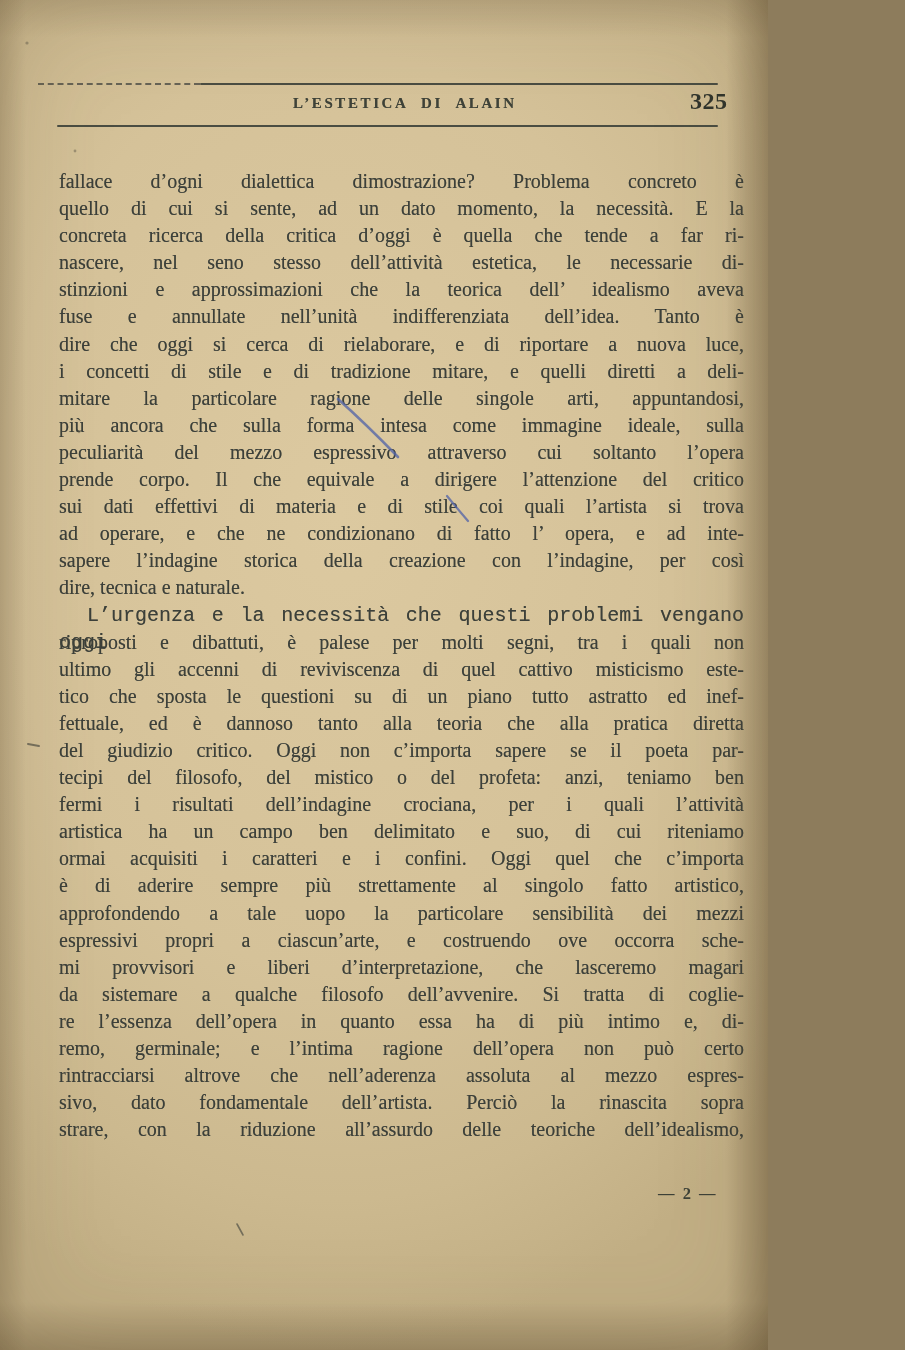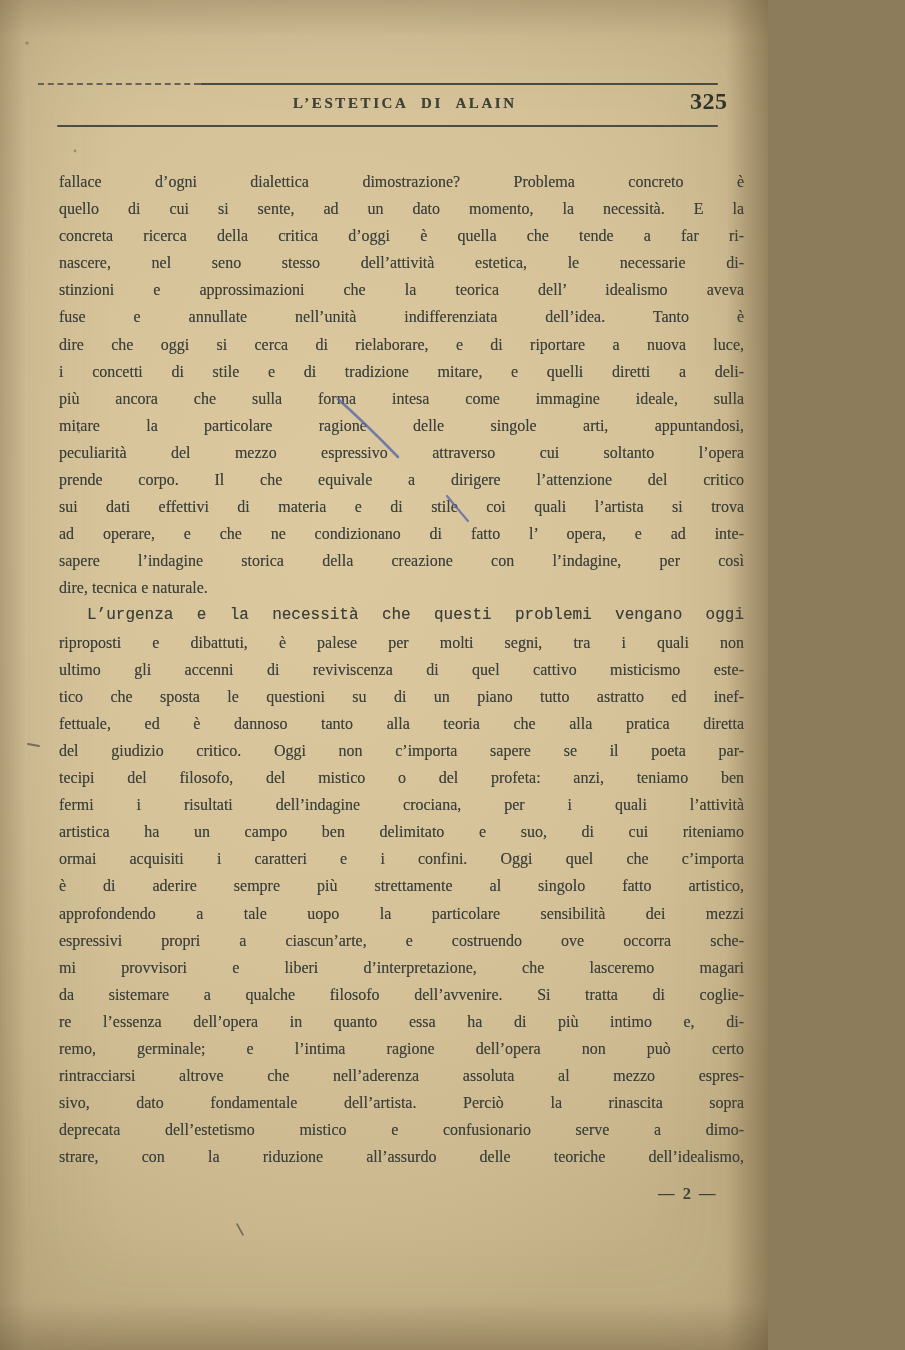--- a/index.html
+++ b/index.html
@@ -74,21 +74,21 @@
     width: 661px; height: 2.3px;
     background: #4a4d42;
     border-radius: 2px;
   }
 
   
   .body-text {
     position: absolute;
     left: 59px; top: 168px;
     width: 685px;
-    font-size: 16px;
+    font-size: 20px;
     line-height: 27.1px;
     color: #3c403a;
     text-shadow: 0 0 0.5px rgba(60,64,58,0.55);
   }
   .line {
     height: 27.1px;
     text-align: justify;
     text-align-last: justify;
     white-space: normal;
     overflow: visible;
@@ -146,22 +146,22 @@
   <div class="body-text">
     <div class="paragraph" id="para-0">
         <div class="line">fallace d’ogni dialettica dimostrazione? Problema concreto è</div>
         <div class="line">quello di cui si sente, ad un dato momento, la necessità. E la</div>
         <div class="line">concreta ricerca della critica d’oggi è quella che tende a far ri-</div>
         <div class="line">nascere, nel seno stesso dell’attività estetica, le necessarie di-</div>
         <div class="line">stinzioni e approssimazioni che la teorica dell’ idealismo aveva</div>
         <div class="line">fuse e annullate nell’unità indifferenziata dell’idea. Tanto è</div>
         <div class="line">dire che oggi si cerca di rielaborare, e di riportare a nuova luce,</div>
         <div class="line">i concetti di stile e di tradizione mitare, e quelli diretti a deli-</div>
+        <div class="line">mitare la particolare ragione delle singole arti, appuntandosi,</div>
         <div class="line">più ancora che sulla forma intesa come immagine ideale, sulla</div>
-        <div class="line">mitare la particolare ragione delle singole arti, appuntandosi,</div>
         <div class="line">peculiarità del mezzo espressivo attraverso cui soltanto l’opera</div>
         <div class="line">prende corpo. Il che equivale a dirigere l’attenzione del critico</div>
         <div class="line">sui dati effettivi di materia e di stile coi quali l’artista si trova</div>
         <div class="line">ad operare, e che ne condizionano di fatto l’ opera, e ad inte-</div>
         <div class="line">sapere l’indagine storica della creazione con l’indagine, per così</div>
         <div class="line line-last">dire, tecnica e naturale.</div>
       </div>
     <div class="paragraph" id="para-1">
         <div class="line line-indent">L’urgenza e la necessità che questi problemi vengano oggi</div>
         <div class="line">riproposti e dibattuti, è palese per molti segni, tra i quali non</div>
@@ -175,21 +175,20 @@
         <div class="line">ormai acquisiti i caratteri e i confini. Oggi quel che c’importa</div>
         <div class="line">è di aderire sempre più strettamente al singolo fatto artistico,</div>
         <div class="line">approfondendo a tale uopo la particolare sensibilità dei mezzi</div>
         <div class="line">espressivi propri a ciascun’arte, e costruendo ove occorra sche-</div>
         <div class="line">mi provvisori e liberi d’interpretazione, che lasceremo magari</div>
         <div class="line">da sistemare a qualche filosofo dell’avvenire. Si tratta di coglie-</div>
         <div class="line">re l’essenza dell’opera in quanto essa ha di più intimo e, di-</div>
         <div class="line">remo, germinale; e l’intima ragione dell’opera non può certo</div>
         <div class="line">rintracciarsi altrove che nell’aderenza assoluta al mezzo espres-</div>
         <div class="line">sivo, dato fondamentale dell’artista. Perciò la rinascita sopra</div>
-        <div class="line">deprecata dell’estetismo mistico e confusionario serve a dimo-</div>
         <div class="line">strare, con la riduzione all’assurdo delle teoriche dell’idealismo,</div>
       </div>
   </div>
 
   <div class="footer-mark">— 2 —</div>
 
   <svg class="ink-overlay" width="905" height="1350" viewBox="0 0 905 1350">
     <path class="ink-blue" stroke-width="2.6" d="M338,399 Q366,424 398,457"></path>
     <path class="ink-blue" stroke-width="2.2" d="M447,496 Q456,507 468,521"></path>
     <path class="ink-dark" stroke-width="1.6" d="M237,1224 l6,11"></path>

